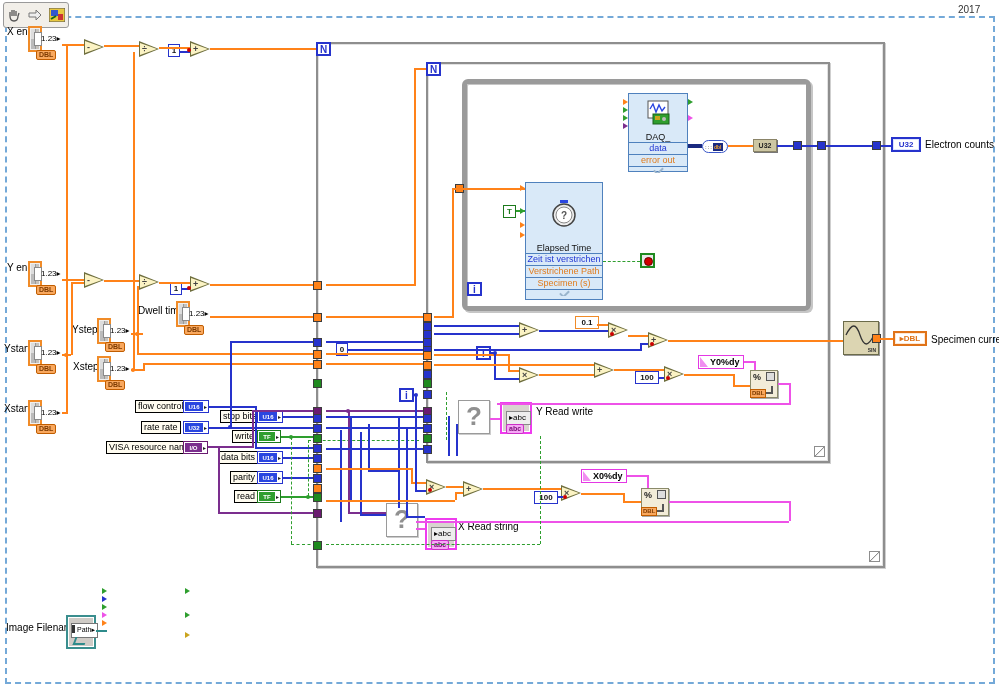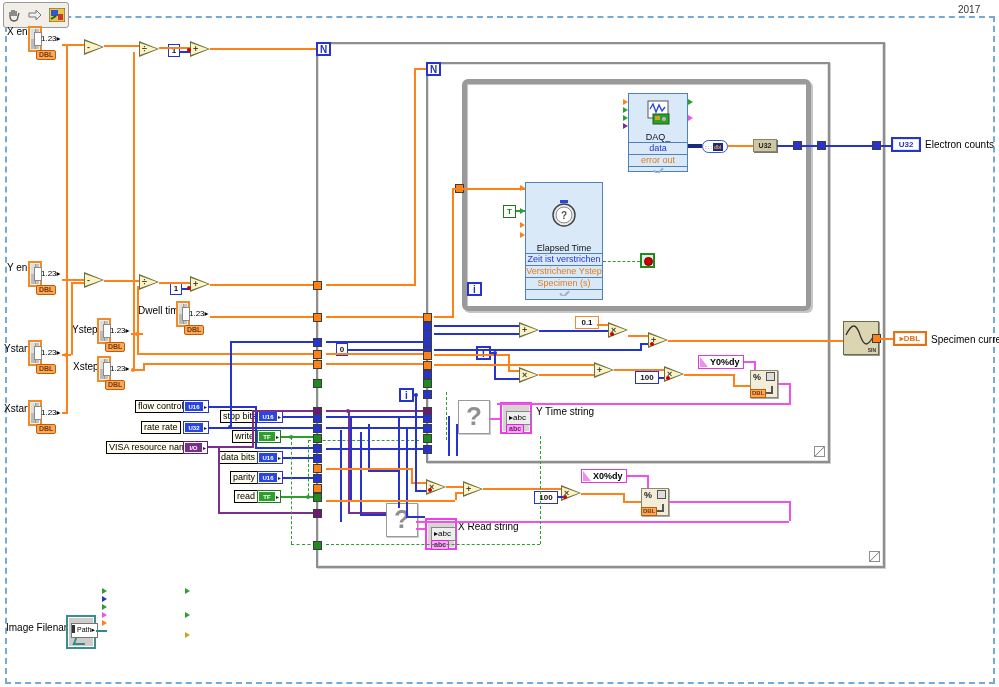--- a/index.html
+++ b/index.html
@@ -290,21 +290,21 @@
     <div style="height:60px;display:flex;align-items:center;justify-content:center;">
       <svg width="28" height="28" viewBox="0 0 28 28">
         <rect x="10" y="1" width="8" height="3" fill="#2a46e0"></rect>
         <circle cx="14" cy="16" r="11" fill="#eee" stroke="#444" stroke-width="1.5"></circle>
         <circle cx="14" cy="16" r="8" fill="#fff" stroke="#888"></circle>
         <text x="14" y="20" font-size="10" text-anchor="middle" fill="#555" font-weight="bold">?</text>
       </svg>
     </div>
     <div class="extitle">Elapsed Time</div>
     <div class="exrow rblue">Zeit ist verstrichen</div>
-    <div class="exrow ror">Verstrichene Ystep</div>
+    <div class="exrow ror">Verstrichene Path</div>
     <div class="exrow ror">Specimen (s)</div>
     <div class="exrow" style="height:6px;">
         <span class="chev"></span>
       </div>
   </div>
   <i class="stub" style="left:520px;top:185px;background:#ff8219;"></i>
   <i class="stub" style="left:520px;top:208px;background:#2e9e2e;"></i>
   <i class="stub" style="left:520px;top:222px;background:#ff8219;"></i>
   <i class="stub" style="left:520px;top:232px;background:#ff8219;"></i>
   <div class="nconst gconst" style="left:503px;top:205px;width:13px;height:13px;">T</div>
@@ -379,21 +379,21 @@
       <span class="fg2"></span>
       <span class="fg3"></span>
     <span class="mtag" style="left:-1px;bottom:-1px;">DBL</span>
   </div>
 
   <div class="qv" style="left:458px;top:400px;">?</div>
   <div class="abci" style="left:500px;top:402px;">
     <span class="fld"><span>▸</span><span>abc</span></span>
     <span class="tag tagm" style="left:4px;bottom:-2px;">abc</span>
   </div>
-  <div class="fl" style="left:536px;top:406px;">Y Time string</div>
+  <div class="fl" style="left:536px;top:406px;">Y Read write</div>
   <div class="qv" style="left:386px;top:503px;">?</div>
   <div class="abci" style="left:425px;top:518px;">
     <span class="fld"><span>▸</span><span>abc</span></span>
     <span class="tag tagm" style="left:4px;bottom:-2px;">abc</span>
   </div>
   <div class="fl" style="left:458px;top:521px;">X Read string</div>
 
   <div class="sinN" style="left:843px;top:321px;">
     <svg width="32" height="26" viewBox="0 0 32 26">
         <path d="M2 13 C8 1 12 1 16 13 C20 25 24 25 30 13" fill="none" stroke="#333" stroke-width="1.3"></path>

